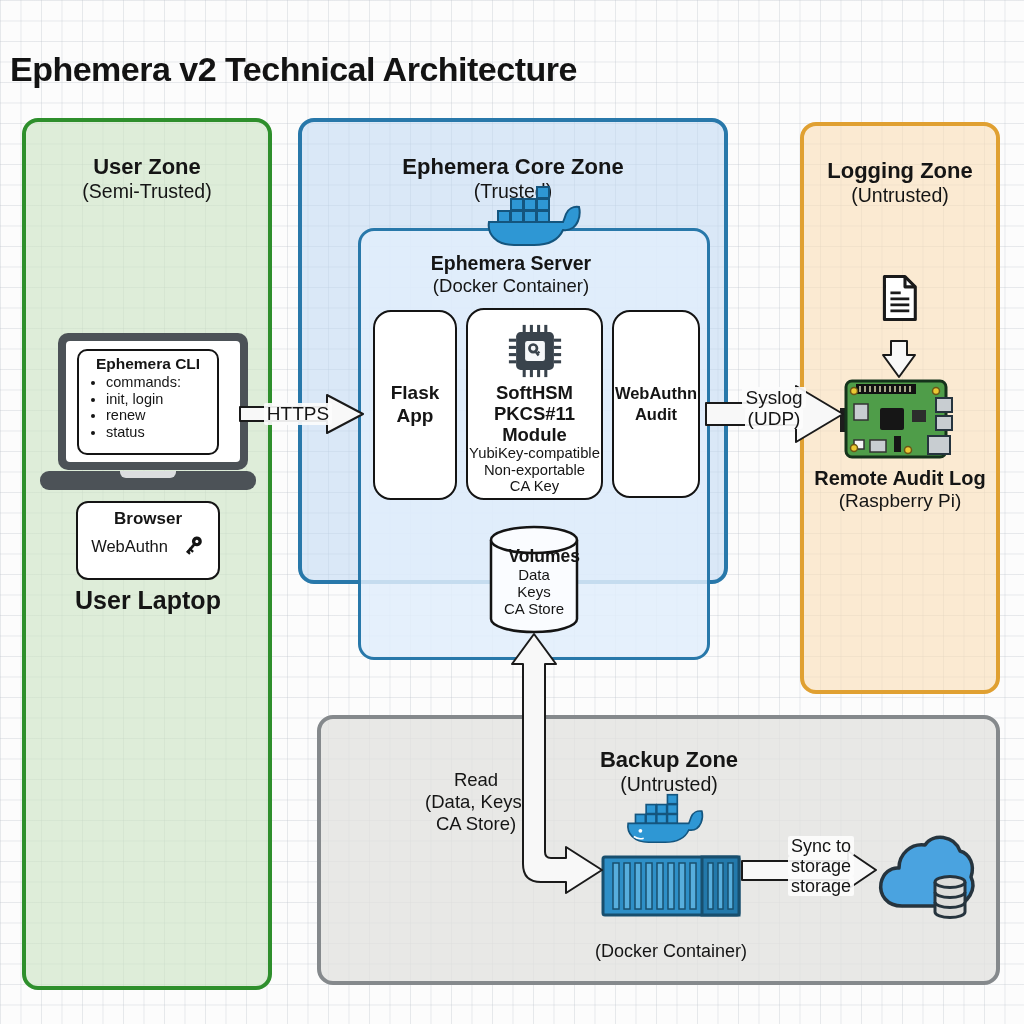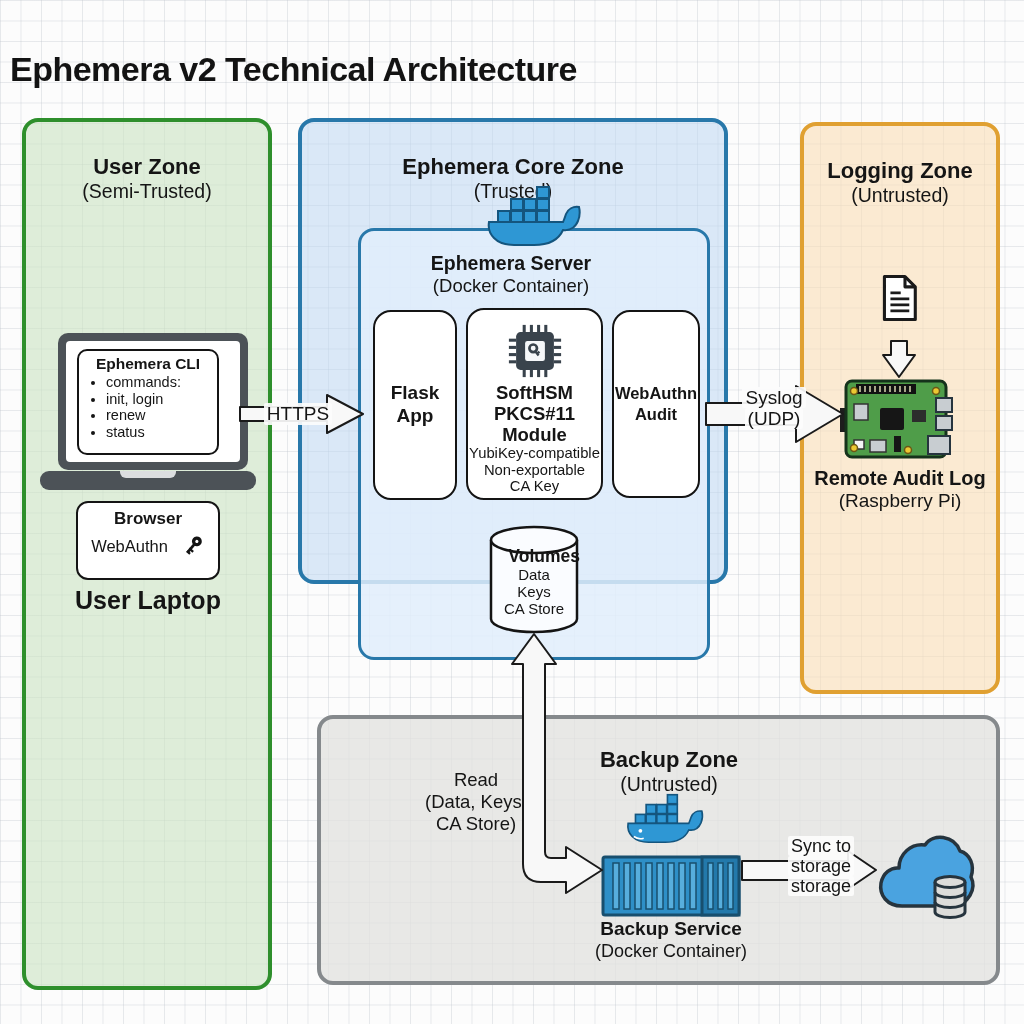--- a/index.html
+++ b/index.html
@@ -302,21 +302,20 @@
       <rect x="78" y="8" width="6" height="46"></rect>
         <rect x="89" y="8" width="6" height="46"></rect>
     </g>
     <rect x="101" y="2" width="37" height="58" fill="#2379ab" stroke="#184f6e" stroke-width="3"></rect>
     <g fill="#57aedd" stroke="#184f6e" stroke-width="1.5">
       <rect x="107" y="8" width="5" height="46"></rect>
       <rect x="117" y="8" width="5" height="46"></rect>
       <rect x="127" y="8" width="5" height="46"></rect>
     </g>
   </svg>
-  <div class="service-title">Backup Service</div>
   <div class="service-sub">(Docker Container)</div>
 
   <div class="sync-label">
     <div><span class="chip-bg">Sync to</span></div>
     <div><span class="chip-bg">storage</span></div>
     <div><span class="chip-bg">storage</span></div>
   </div>
 
   <svg class="cloud-icon" width="104" height="94" viewBox="0 0 104 94">
     <path d="M28,76 C13,76 5,65 7,53 C9,43 17,37 25,38 C25,24 37,13 51,15 C59,3 80,5 86,21 C96,24 101,35 97,47 C103,59 94,74 80,76 Z" fill="#4aa3e0" stroke="#26343e" stroke-width="3.5" stroke-linejoin="round"></path>

